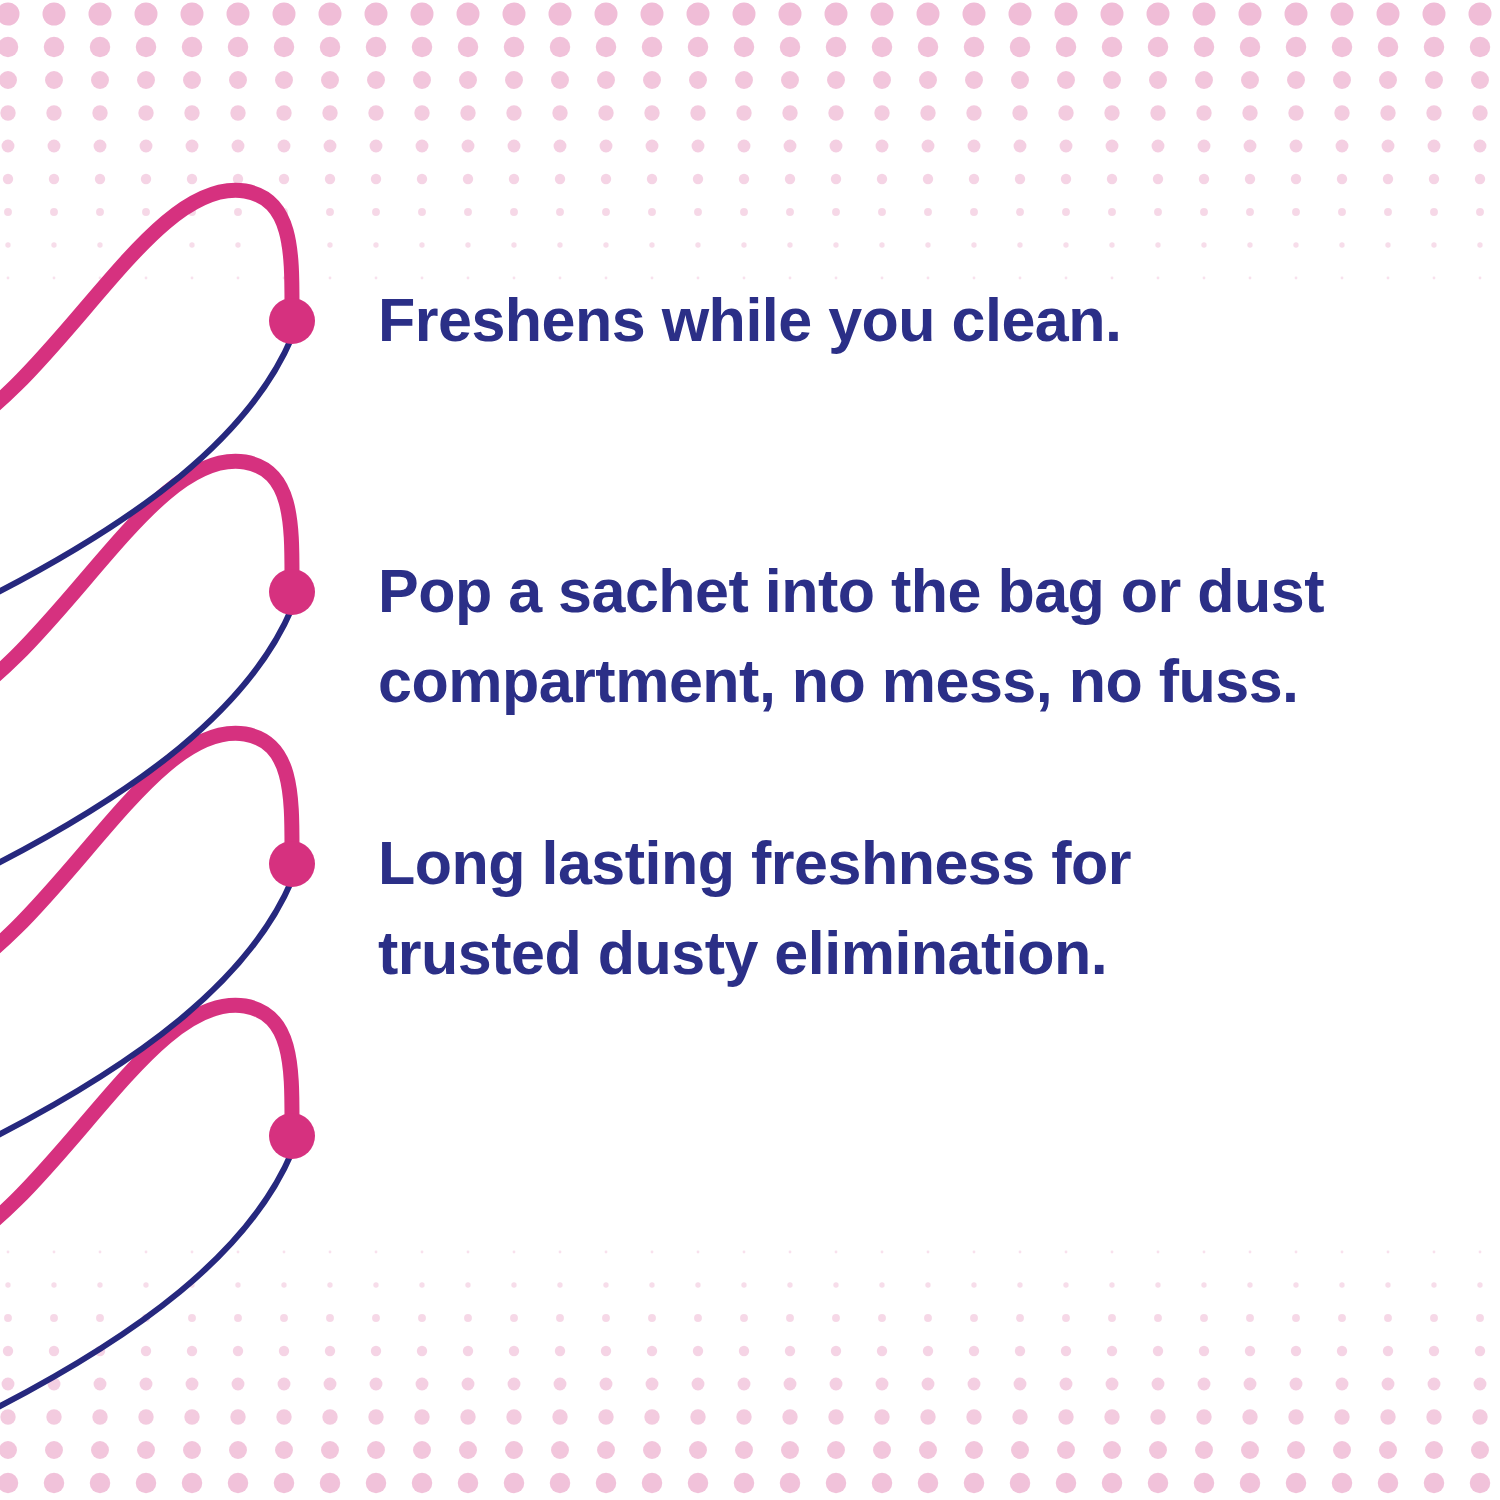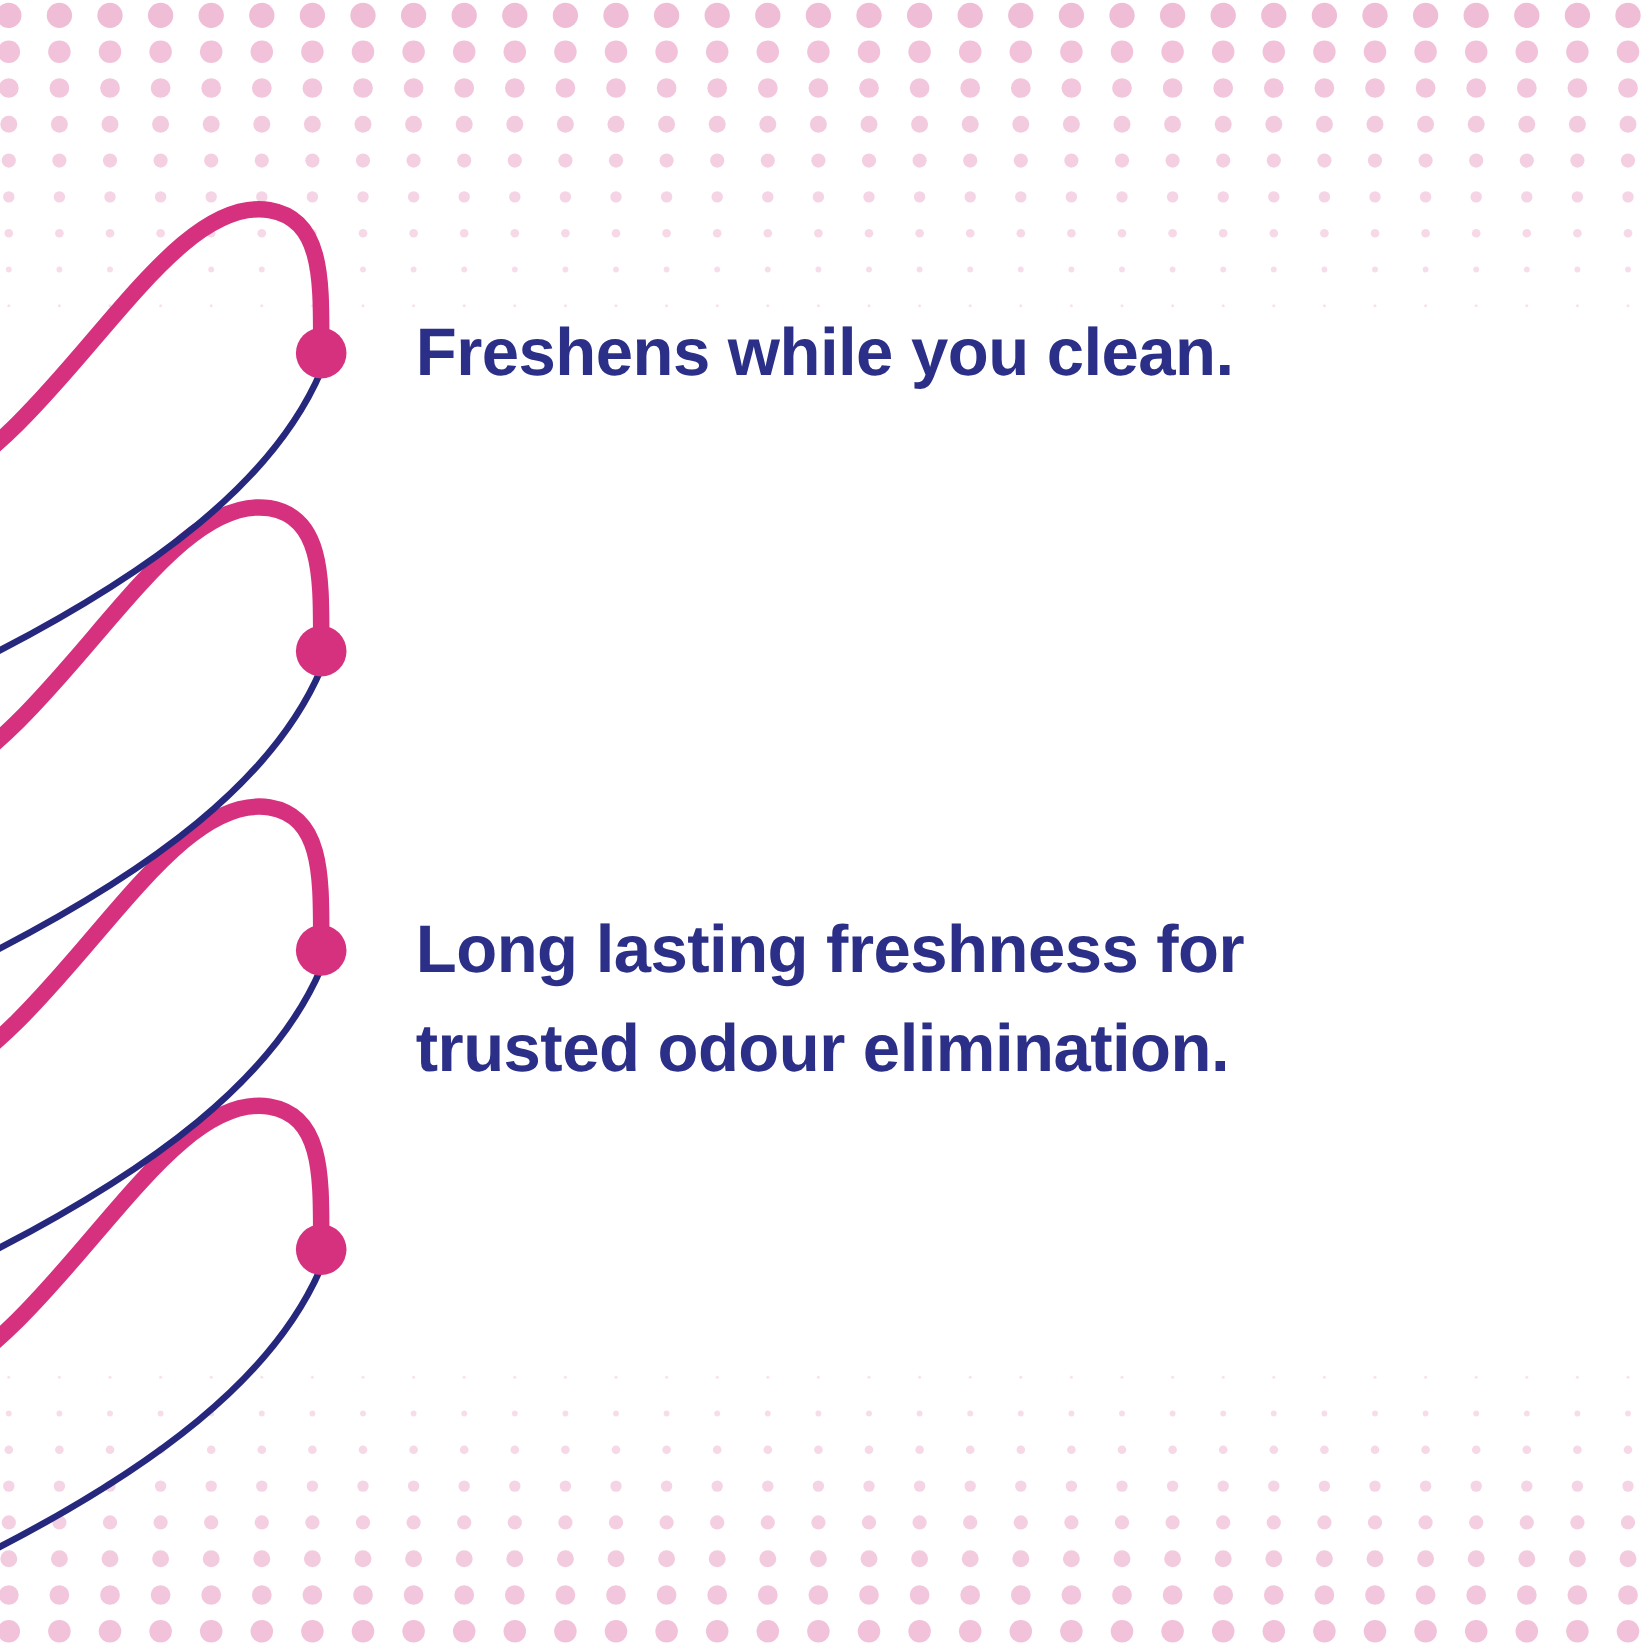--- a/index.html
+++ b/index.html
@@ -686,21 +686,25 @@
         <path d="M 292 1152 C 252 1246, 150 1336, -60 1436" fill="none" stroke="#26287e" stroke-width="6" stroke-linecap="round"></path>
       </g>
   </svg>
 
   <div id="features">
       <div class="bullet-dot" style="left: 269px; top: 298px;"></div>
       <div class="feature-row" style="top: 275px;">
         <p class="feature-text">Freshens while you clean.</p>
       </div>
       <div class="bullet-dot" style="left: 269px; top: 569px;"></div>
+      <div class="feature-row" style="top: 546px;">
+        <p class="feature-text">Pop a sachet into the bag or dust
+compartment, no mess, no fuss.</p>
+      </div>
       <div class="bullet-dot" style="left: 269px; top: 841px;"></div>
       <div class="feature-row" style="top: 818px;">
         <p class="feature-text">Long lasting freshness for
-trusted odour elimination.</p>
+trusted dusty elimination.</p>
       </div>
       <div class="bullet-dot" style="left: 269px; top: 1113px;"></div>
     </div>
 
 </div>
 
 </body></html>

